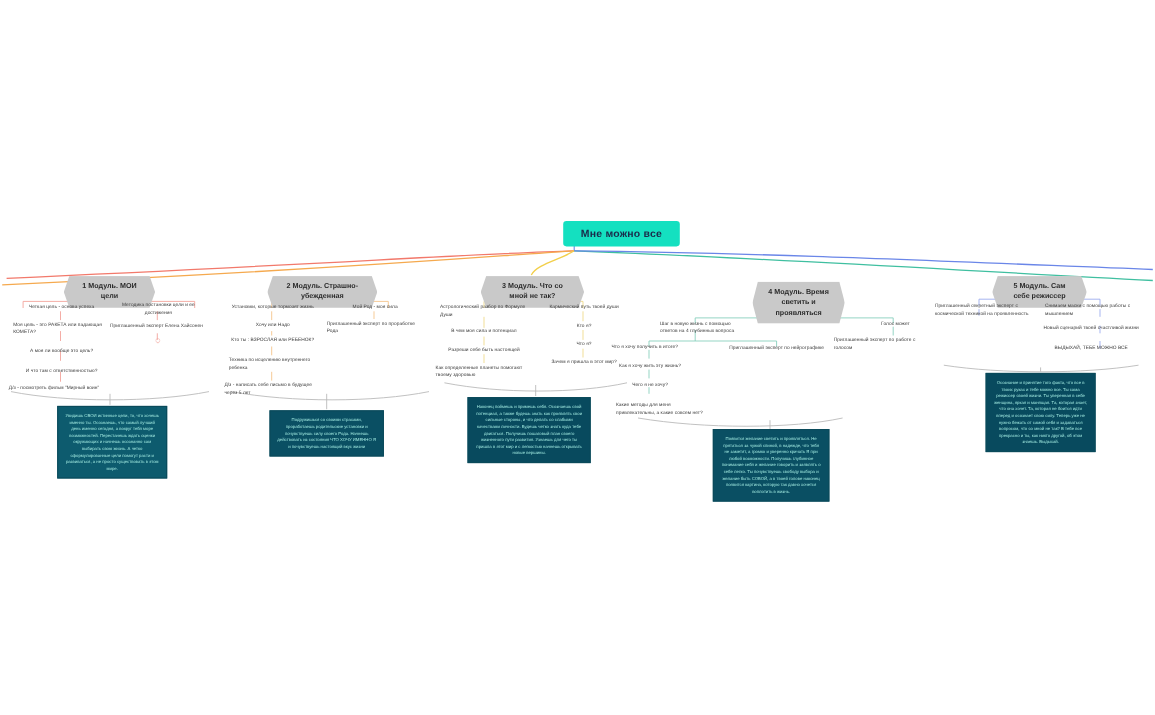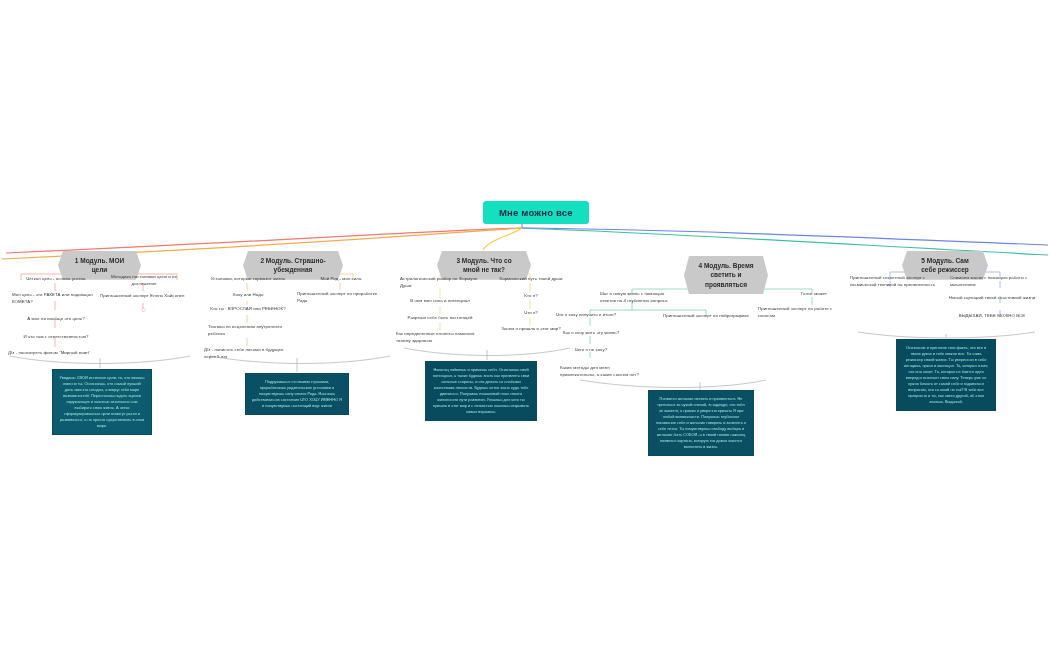--- a/index.html
+++ b/index.html
@@ -153,21 +153,21 @@
       <path d="M890 278 L890 272 L1000 272 L1000 278"></path>
       <path d="M890 281 L890 287"></path>
       <path d="M1000 281 L1000 288"></path>
       <path d="M1000 296 L1000 303"></path>
       <path d="M1000 310 L1000 317"></path>
     </g>
     <path d="M858 332 C 910 340, 985 340, 1035 332" stroke="#b8b8b8" stroke-width="0.8" fill="none"></path>
     <path d="M946 334 L946 338" stroke="#b8b8b8" stroke-width="0.8" fill="none"></path>
   </svg>
 
-  <div class="node root-node" style="left:483px; top:201px;">Мне можно все</div>
+  <div class="node root-node" style="left:512px; top:201px;">Мне можно все</div>
 
   <div class="node module-head" style="left:58px; top:251px; width:83px;">1 Модуль. МОИ цели</div>
 
   <div class="node leaf center" style="left:14px; top:276px; width:84px;">Четкая цель - основа успеха</div>
   <div class="node leaf" style="left:12px; top:292px; width:90px;">Моя цель - это РАКЕТА или падающая КОМЕТА?</div>
   <div class="node leaf center" style="left:12px; top:316px; width:88px;">А моя ли вообще это цель?</div>
   <div class="node leaf center" style="left:12px; top:334px; width:88px;">И что там с ответственностью?</div>
   <div class="node leaf" style="left:8px; top:350px; width:110px;">Д/з - посмотреть фильм "Мирный воин"</div>
 
   <div class="node leaf center" style="left:104px; top:274px; width:80px;">Методика постановки цели и ее достижения</div>

